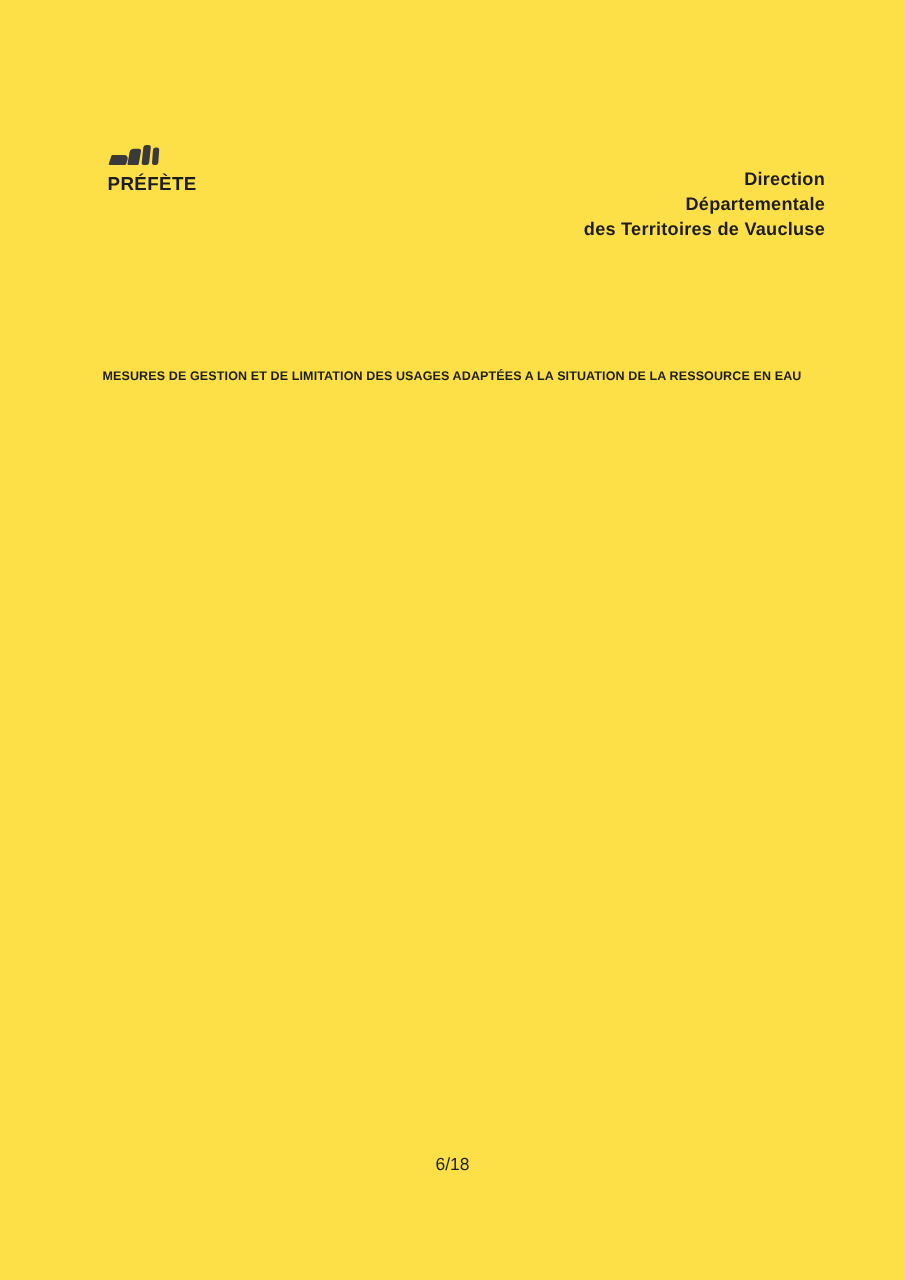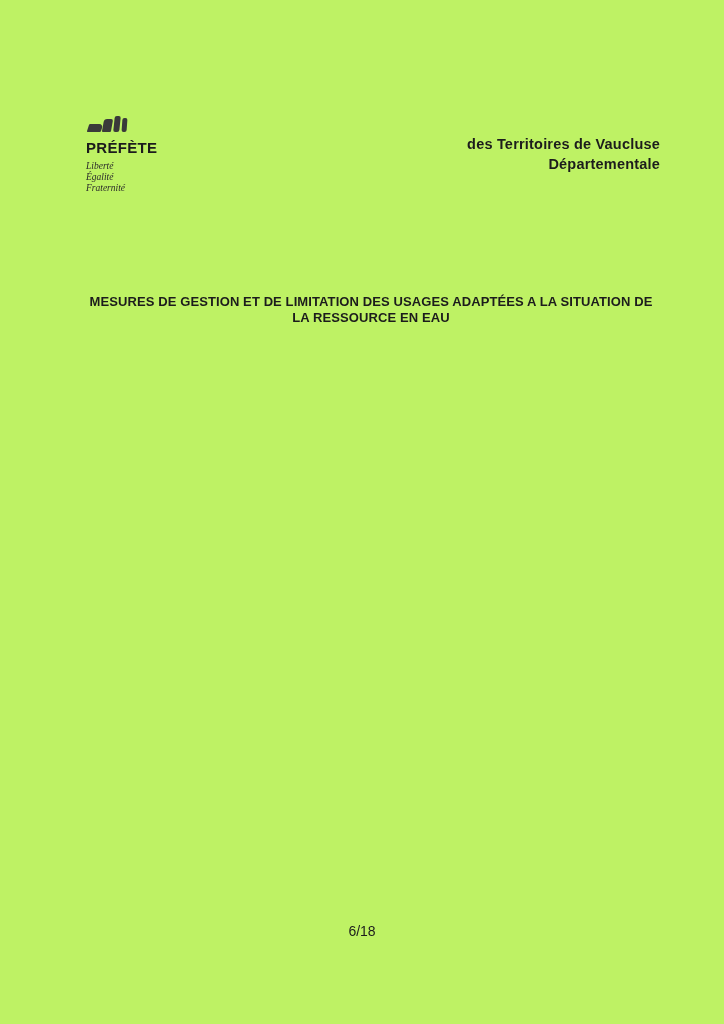--- a/index.html
+++ b/index.html
@@ -15,21 +15,21 @@
     color: #1a1a1a;
     overflow: hidden;
   }
 
   .page {
     position: absolute;
     left: 0;
     top: 0;
     width: 724px;
     height: 1024px;
-    background: #bef264;
+    background: #fde047;
   }
 
   
   .header {
     position: absolute;
     top: 110px;
     left: 0;
     width: 724px;
     height: 110px;
   }
@@ -98,23 +98,23 @@
     font-size: 11.5px;
     letter-spacing: 0.2px;
     color: #1c1c1c;
   }
 
   .doc-title {
     position: absolute;
     top: 294px;
     left: 82px;
     width: 578px;
-    text-align: center;
+    text-align: left;
     font-weight: bold;
-    font-size: 13px;
+    font-size: 10px;
     line-height: 16px;
     letter-spacing: 0.1px;
     color: #1c1c1c;
   }
 
   
   .page-number {
     position: absolute;
     top: 923px;
     left: 0;
@@ -132,30 +132,26 @@
   <div class="header">
 
     <div class="logo-block">
       <div class="marianne">
         <span class="m-shape m1"></span>
         <span class="m-shape m2"></span>
         <span class="m-shape m3"></span>
         <span class="m-shape m4"></span>
       </div>
       <div class="prefete-line1">PRÉFÈTE</div>
-      <div class="devise">
-        <div>Liberté</div>
-        <div>Égalité</div>
-        <div>Fraternité</div>
-      </div>
     </div>
 
     <div class="direction-block">
+      <div>Direction</div>
+      <div>Départementale</div>
       <div>des Territoires de Vaucluse</div>
-      <div>Départementale</div>
     </div>
 
   </div>
 
 
   <div class="doc-title">MESURES DE GESTION ET DE LIMITATION DES USAGES ADAPTÉES A LA SITUATION DE LA RESSOURCE EN EAU</div>
 
   <div class="page-number">6/18</div>
 
 </div>

